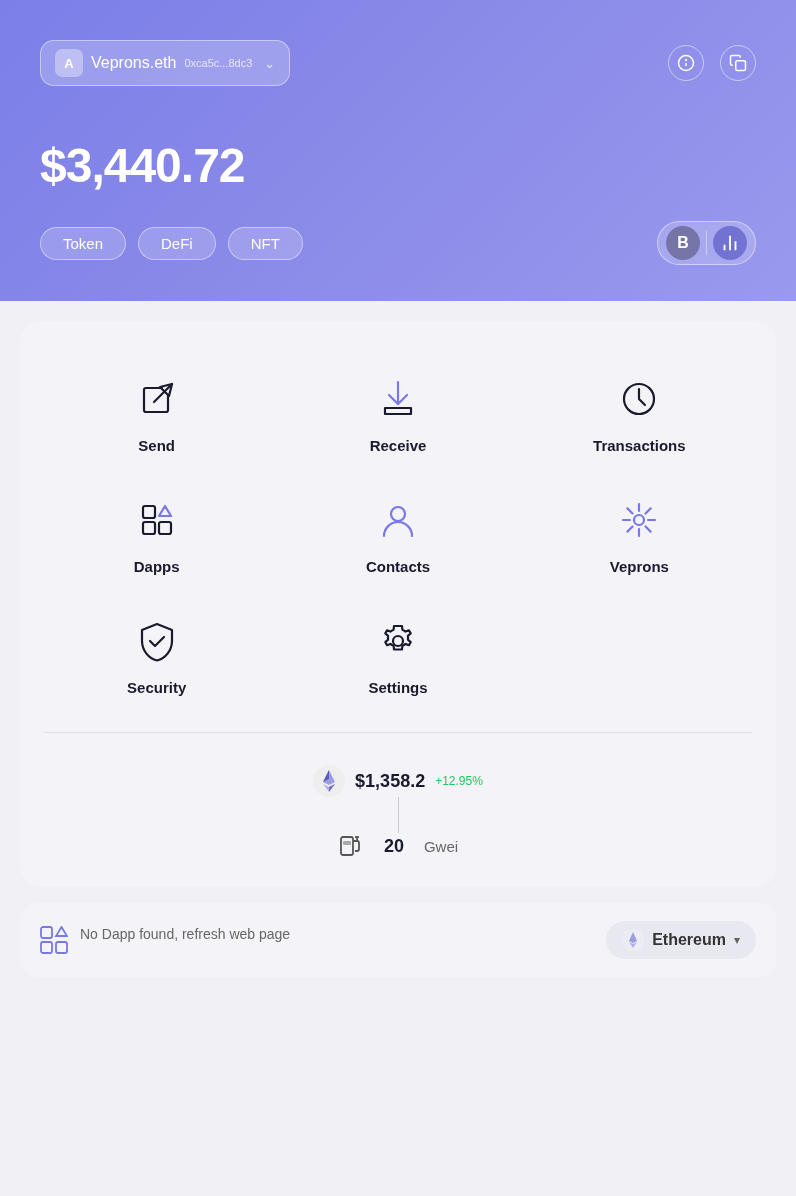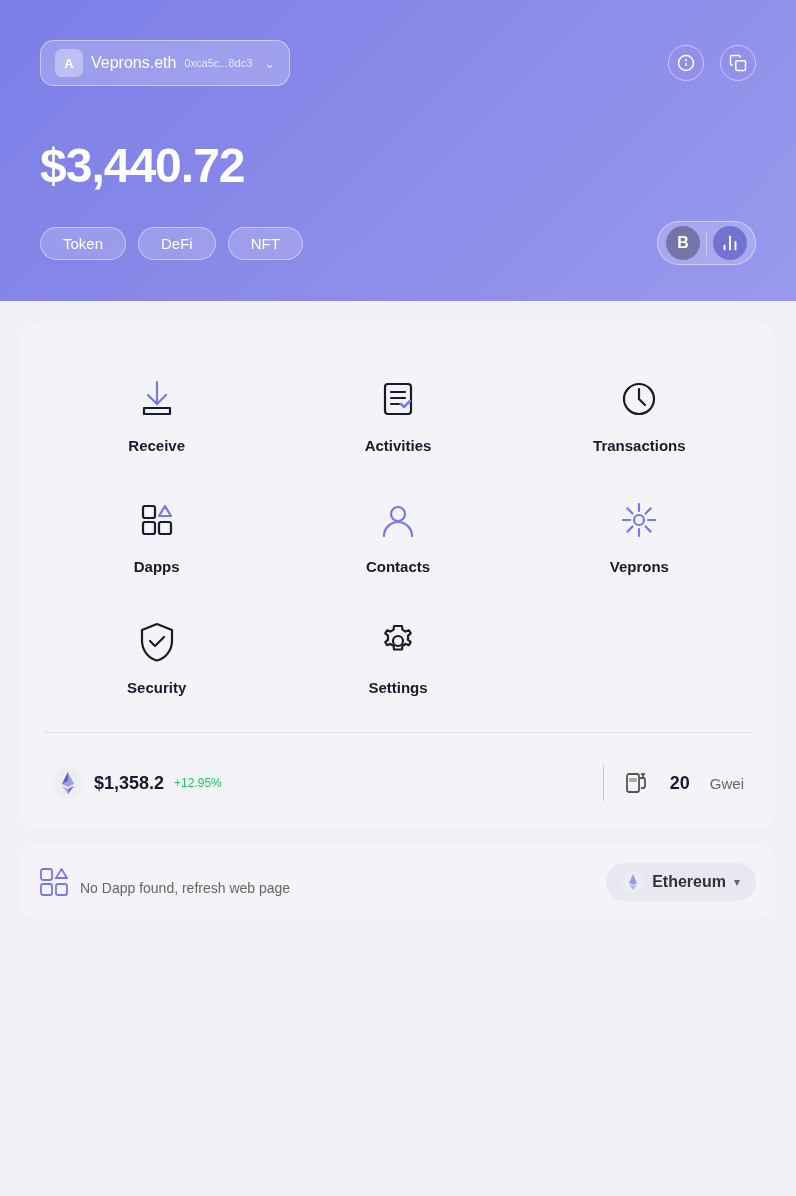--- a/index.html
+++ b/index.html
@@ -181,20 +181,21 @@
       background: #e0e0ea;
       margin: 0 8px 20px 8px;
     }
 
     
     .stats-row {
       display: flex;
       align-items: center;
       padding: 12px 16px 4px 16px;
       gap: 0;
+      flex-direction: column;
     }
 
     .stat-left {
       display: flex;
       align-items: center;
       gap: 10px;
       flex: 1;
     }
 
     .eth-logo {
@@ -243,21 +244,21 @@
       border-radius: 16px;
       margin: 0 20px 24px 20px;
       padding: 18px 20px;
       display: flex;
       align-items: center;
       justify-content: space-between;
     }
 
     .no-dapp-left {
       display: flex;
-      align-items: flex-end;
+      align-items: flex-start;
       gap: 12px;
     }
 
     .dapp-icon {
       width: 28px; height: 28px;
       color: #7878e8;
     }
 
     .no-dapp-text {
       font-size: 14px;
@@ -338,44 +339,42 @@
         </svg>
       </div>
     </div>
   </div>
 </div>
 
 <div class="main-card">
 
   <div class="actions-grid">
 
+    <div class="action-item">
+      <div class="action-icon">
+        <svg viewBox="0 0 42 42" fill="none" stroke="#1a1a2e" stroke-width="2.2" stroke-linecap="round" stroke-linejoin="round">
+          <line x1="36" y1="6" x2="18" y2="24"></line>
+          <polygon points="36,6 24,9 33,18"></polygon>
+          <path d="M26 10H10a2 2 0 00-2 2v20a2 2 0 002 2h20a2 2 0 002-2V18" fill="none"></path>
+        </svg>
+      </div>
+      <span class="action-label">Send</span>
+    </div>
 
     <div class="action-item">
       <div class="action-icon">
         <svg viewBox="0 0 42 42" fill="none" stroke-width="2.2" stroke-linecap="round" stroke-linejoin="round">
           <line x1="21" y1="4" x2="21" y2="26" stroke="#7878e8"></line>
           <polyline points="12,17 21,26 30,17" stroke="#7878e8"></polyline>
           <path d="M8 30h26v6H8z" stroke="#1a1a2e" fill="none"></path>
         </svg>
       </div>
       <span class="action-label">Receive</span>
     </div>
 
-    <div class="action-item">
-      <div class="action-icon">
-        <svg viewBox="0 0 42 42" fill="none" stroke="#1a1a2e" stroke-width="2.2" stroke-linecap="round" stroke-linejoin="round">
-          <rect x="8" y="6" width="26" height="30" rx="3"></rect>
-          <line x1="14" y1="14" x2="28" y2="14"></line>
-          <line x1="14" y1="20" x2="28" y2="20"></line>
-          <line x1="14" y1="26" x2="22" y2="26"></line>
-          <polyline points="24,26 27,29 33,23" stroke="#7878e8" stroke-width="2.5"></polyline>
-        </svg>
-      </div>
-      <span class="action-label">Activities</span>
-    </div>
 
     <div class="action-item">
       <div class="action-icon">
         <svg viewBox="0 0 42 42" fill="none" stroke="#1a1a2e" stroke-width="2.2" stroke-linecap="round" stroke-linejoin="round">
           <circle cx="21" cy="21" r="15"></circle>
           <polyline points="21,11 21,21 27,27"></polyline>
         </svg>
       </div>
       <span class="action-label">Transactions</span>
     </div>

